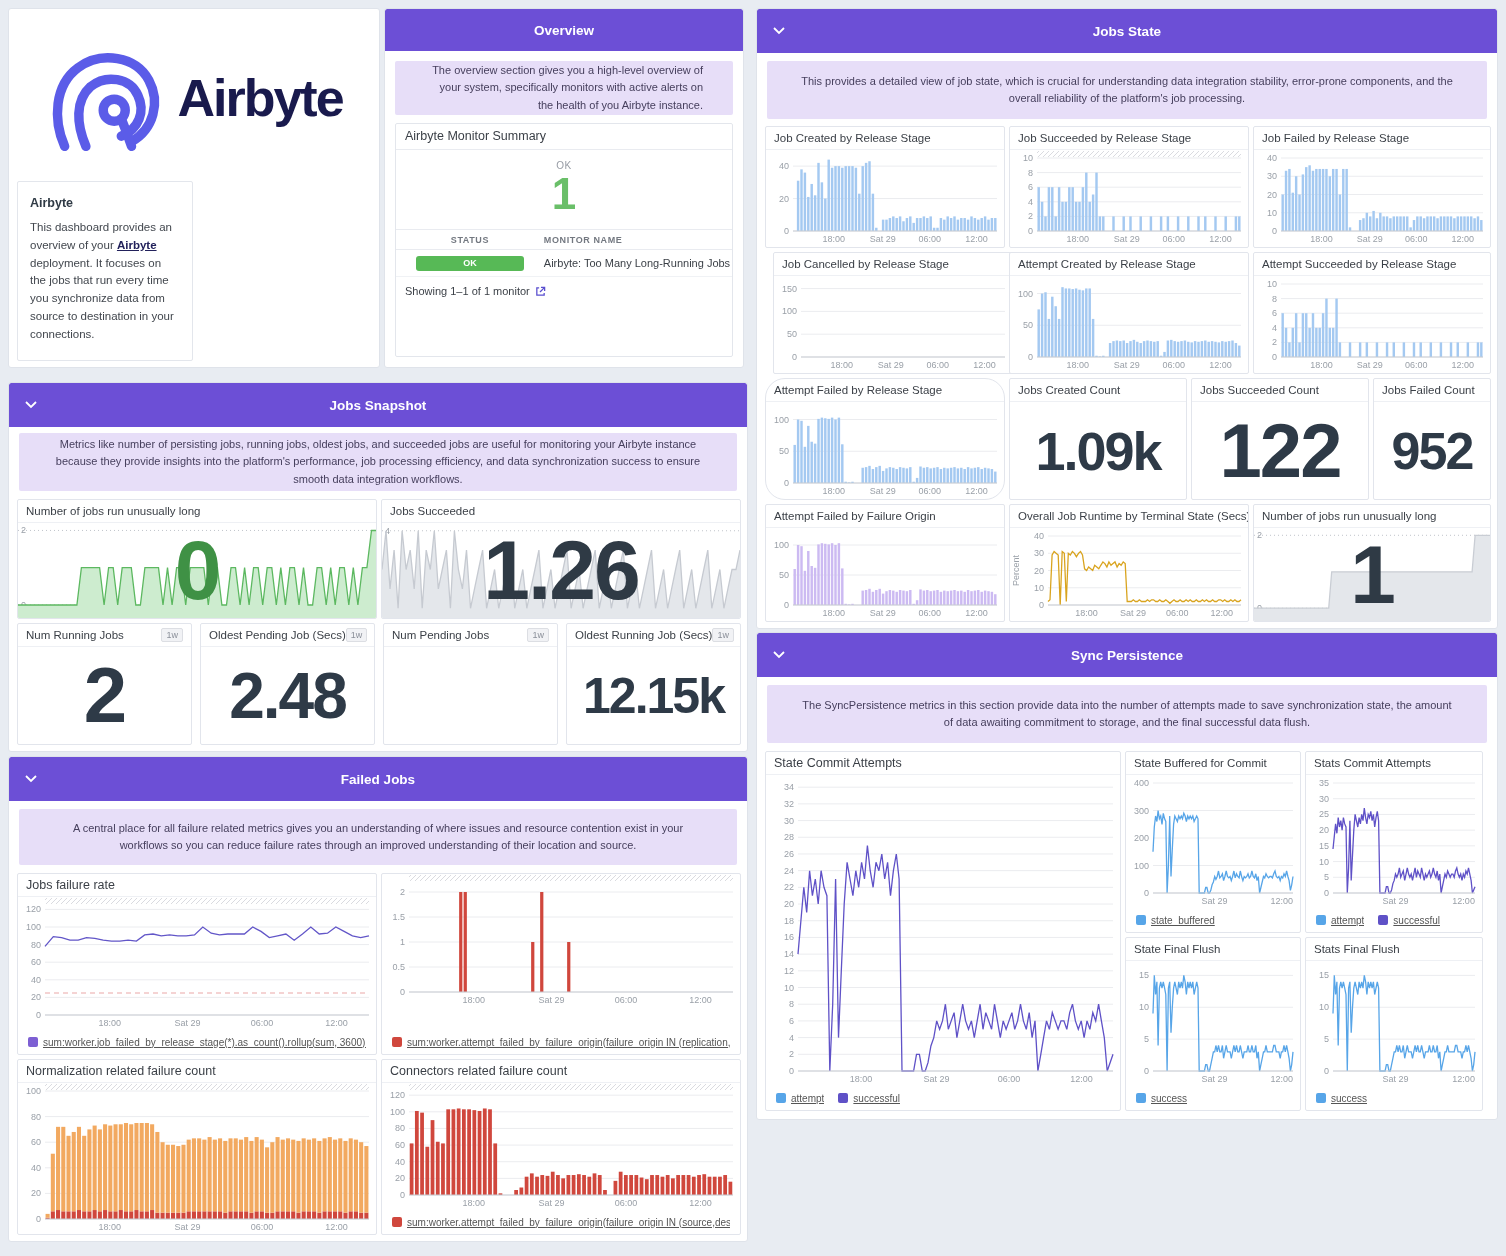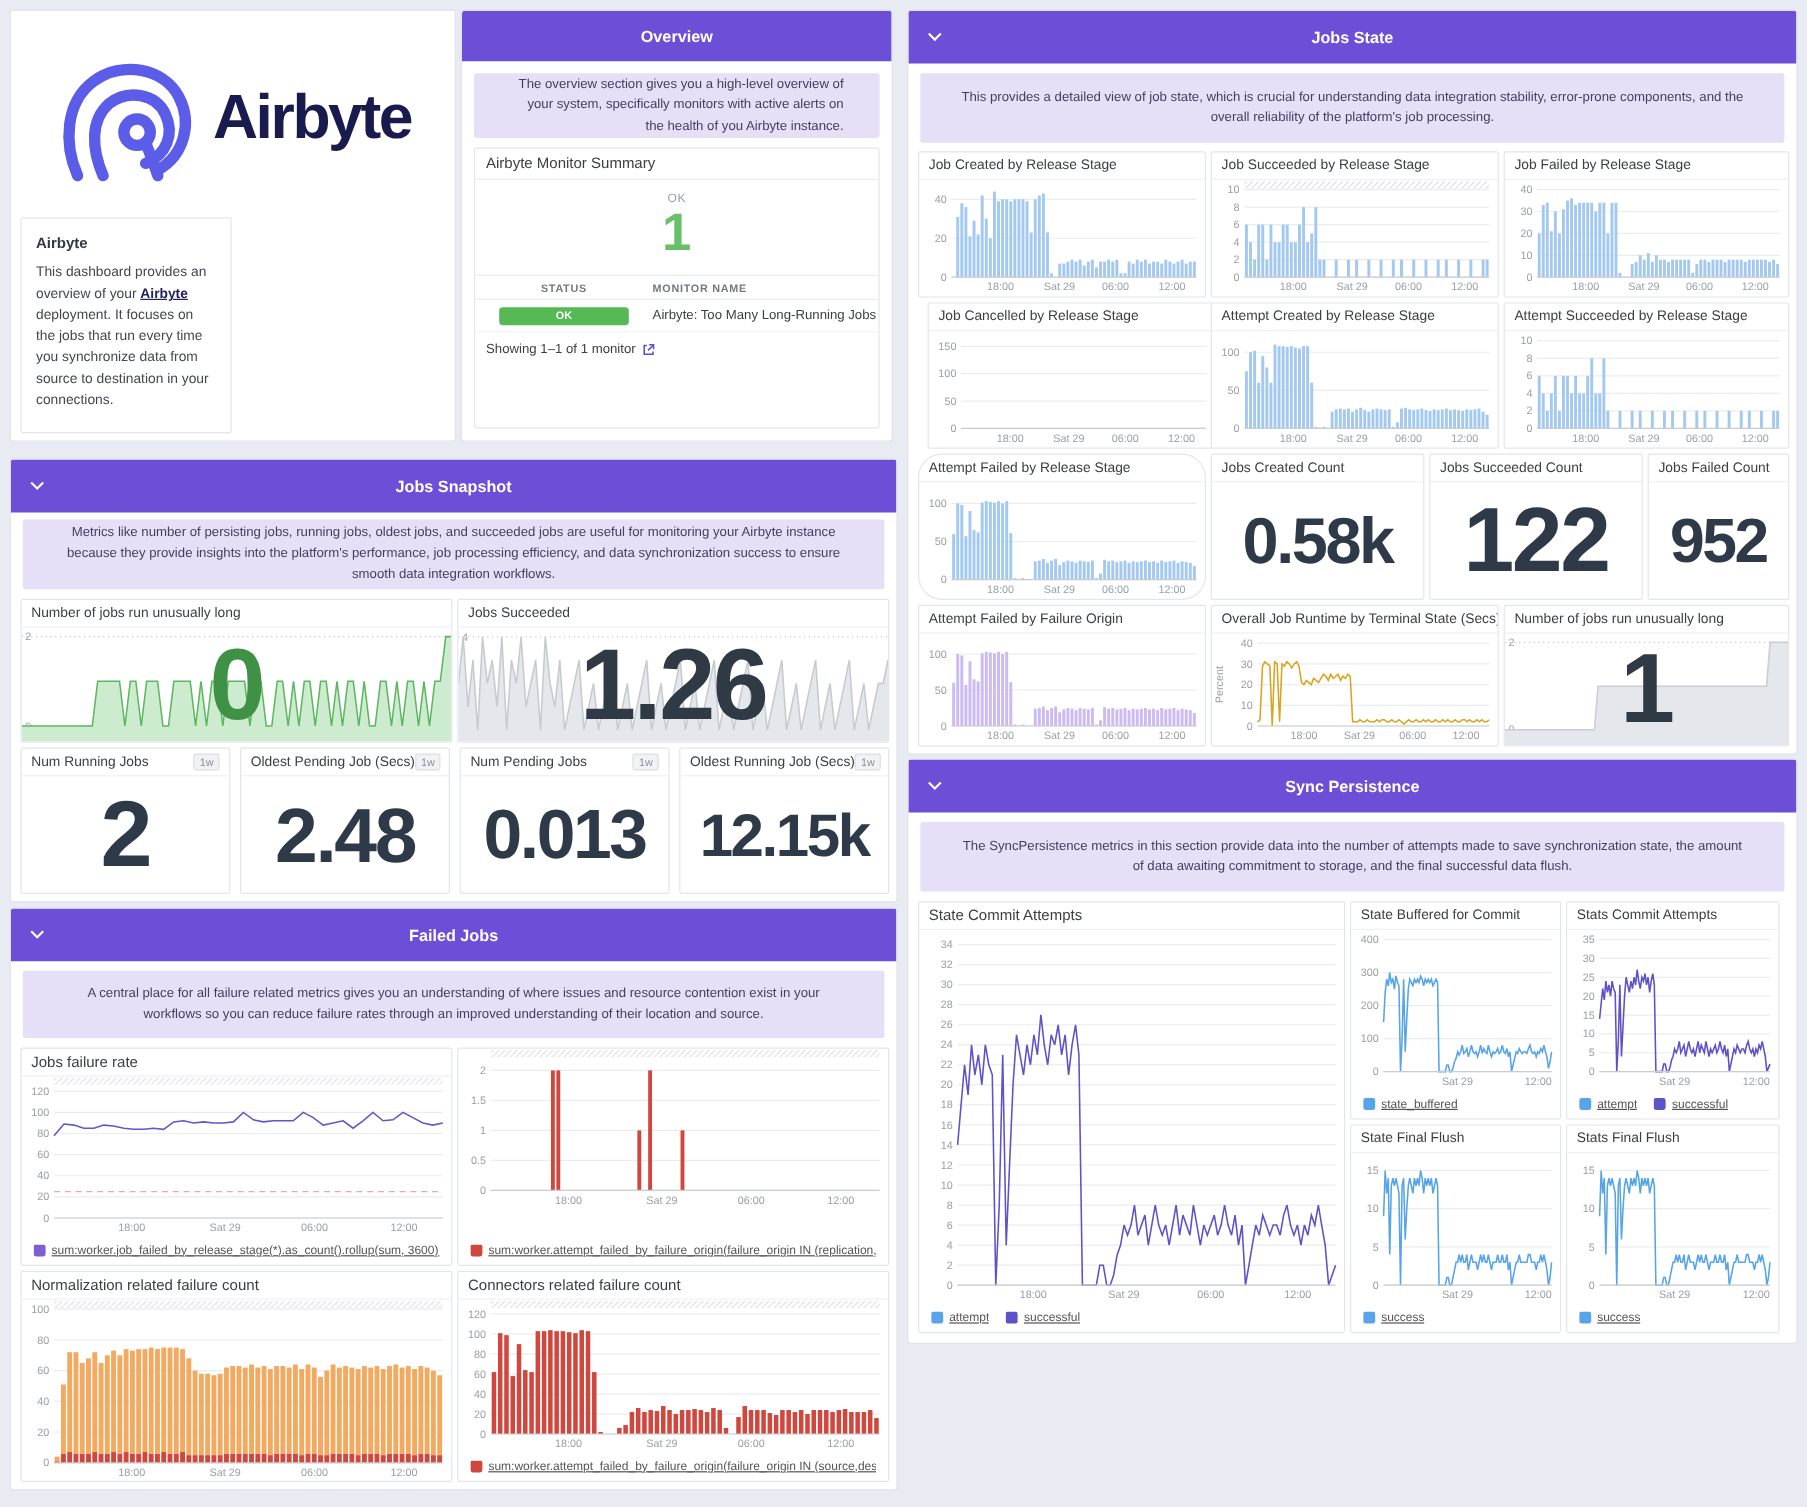--- a/index.html
+++ b/index.html
@@ -586,21 +586,21 @@
           <line x1="27" y1="81" x2="231" y2="81" stroke="#c9cdd3"></line>
           <text x="67.80000000000001" y="92" font-size="9" fill="#9aa0a8" text-anchor="middle" font-family="Liberation Sans, sans-serif">18:00</text>
           <text x="116.76" y="92" font-size="9" fill="#9aa0a8" text-anchor="middle" font-family="Liberation Sans, sans-serif">Sat 29</text>
           <text x="163.68" y="92" font-size="9" fill="#9aa0a8" text-anchor="middle" font-family="Liberation Sans, sans-serif">06:00</text>
           <text x="210.6" y="92" font-size="9" fill="#9aa0a8" text-anchor="middle" font-family="Liberation Sans, sans-serif">12:00</text>
         </svg>
       </div>
   </div>
   <div class="chart-card" style="left:252px;top:369px;width:178px;height:122px;">
     <div class="cc-title">Jobs Created Count</div>
-    <div class="qv-num" style="font-size:54px;">0.58k</div>
+    <div class="qv-num" style="font-size:54px;">1.09k</div>
   </div>
   <div class="chart-card" style="left:434px;top:369px;width:178px;height:122px;">
     <div class="cc-title">Jobs Succeeded Count</div>
     <div class="qv-num" style="font-size:76px;">122</div>
   </div>
   <div class="chart-card" style="left:616px;top:369px;width:118px;height:122px;">
     <div class="cc-title">Jobs Failed Count</div>
     <div class="qv-num" style="font-size:52px;">952</div>
   </div>
 
@@ -770,21 +770,20 @@
         <span>Oldest Pending Job (Secs)</span>
         <span class="badge">1w</span>
       </div>
     <div class="qv-num" style="font-size:64px;">2.48</div>
   </div>
   <div class="chart-card" style="left:374px;top:240px;width:175px;height:122px;">
     <div class="cc-title">
         <span>Num Pending Jobs</span>
         <span class="badge">1w</span>
       </div>
-    <div class="qv-num" style="font-size:58px;">0.013</div>
   </div>
   <div class="chart-card" style="left:557px;top:240px;width:175px;height:122px;">
     <div class="cc-title">
         <span>Oldest Running Job (Secs)</span>
         <span class="badge">1w</span>
       </div>
     <div class="qv-num" style="font-size:50px;">12.15k</div>
   </div>
 </div>
 

